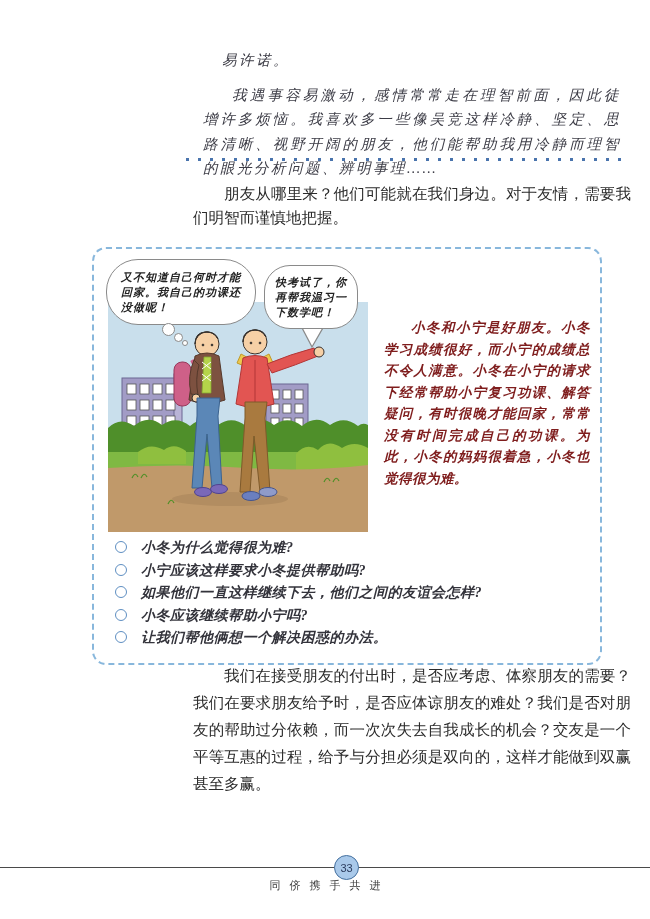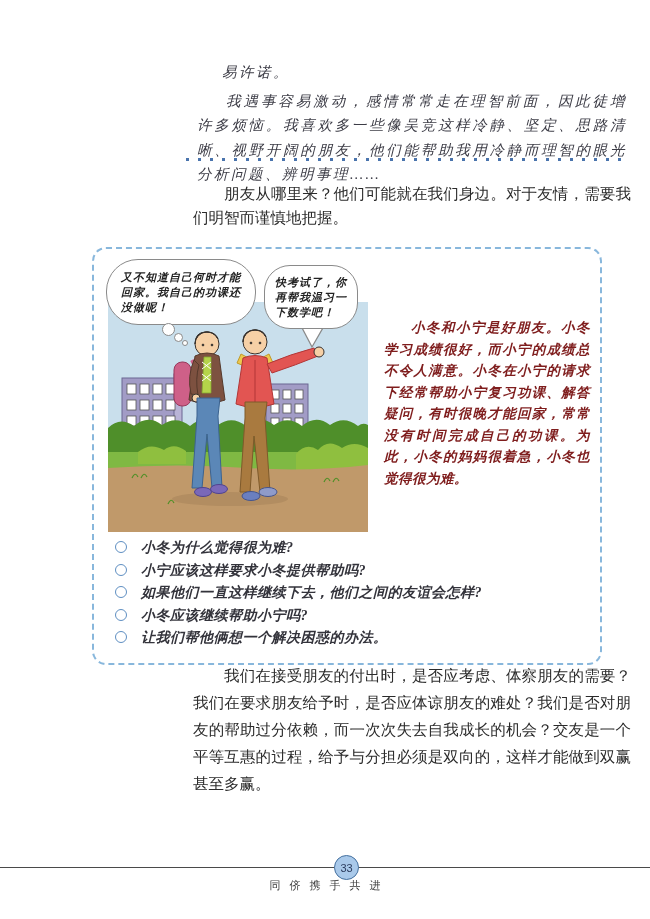--- a/index.html
+++ b/index.html
@@ -3,22 +3,22 @@
 <meta charset="utf-8">
 <style>
   html,body{margin:0;padding:0;background:#fff;}
   .page{position:relative;width:650px;height:919px;background:#ffffff;overflow:hidden;
         font-family:"Liberation Serif","DejaVu Serif",serif;color:#2e2e2e;}
   .abs{position:absolute;}
 
   
   .note{left:193px;top:44px;width:438px;font-size:14.5px;line-height:24.5px;
         letter-spacing:2.5px;color:#3c3c46;font-style:italic;}
-  .note .cont{margin:16px 0 0 29px;}
-  .note .body{margin:4px;text-indent:2em;text-align:justify;}
+  .note .cont{margin:4px 0 0 29px;}
+  .note .body{margin:10px;text-indent:2em;text-align:justify;}
 
   
   .divider{left:186px;top:158px;width:443px;height:3px;
      background-image:repeating-linear-gradient(to right,#4a74ad 0 3px,transparent 3px 12px);}
 
   
   .para{font-size:15.5px;line-height:24px;text-align:justify;color:#2b2b2b;}
   .intro{left:193px;top:182px;width:438px;}
   .closing{left:193px;top:662px;width:438px;line-height:27px;}
   .para p{margin:0;text-indent:2em;}

